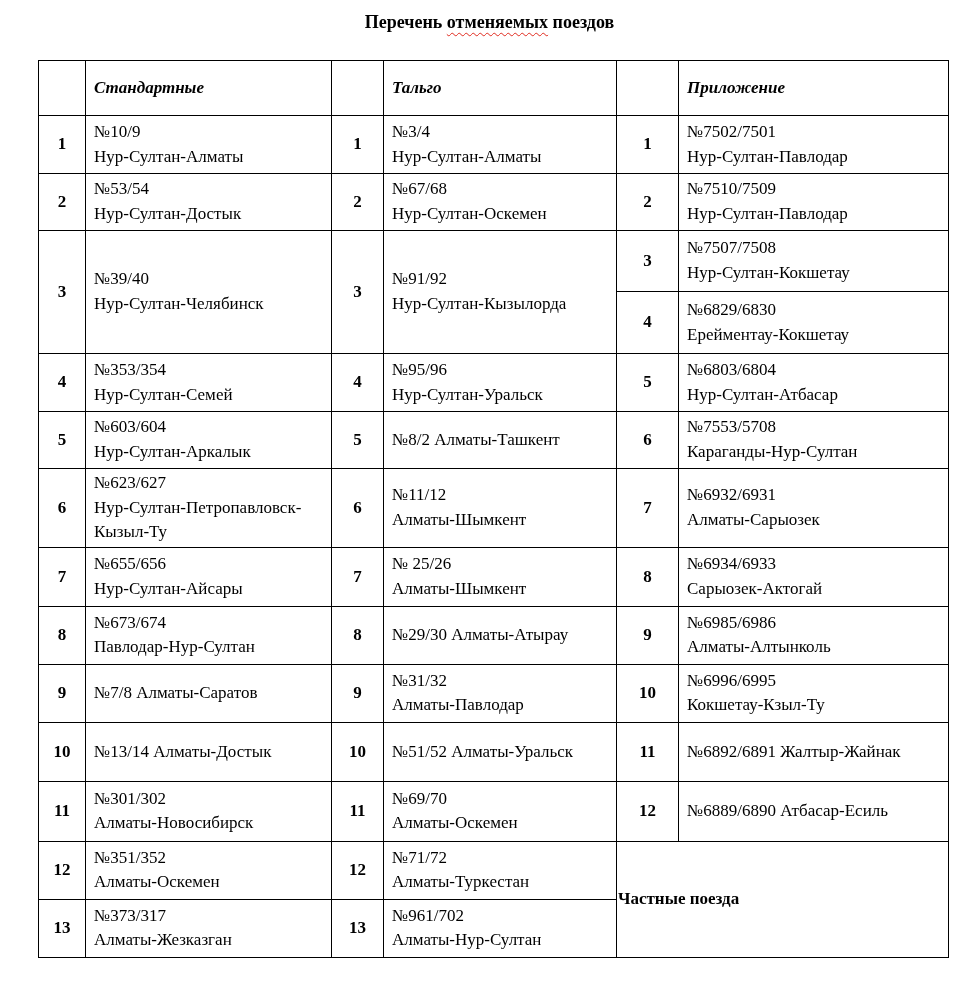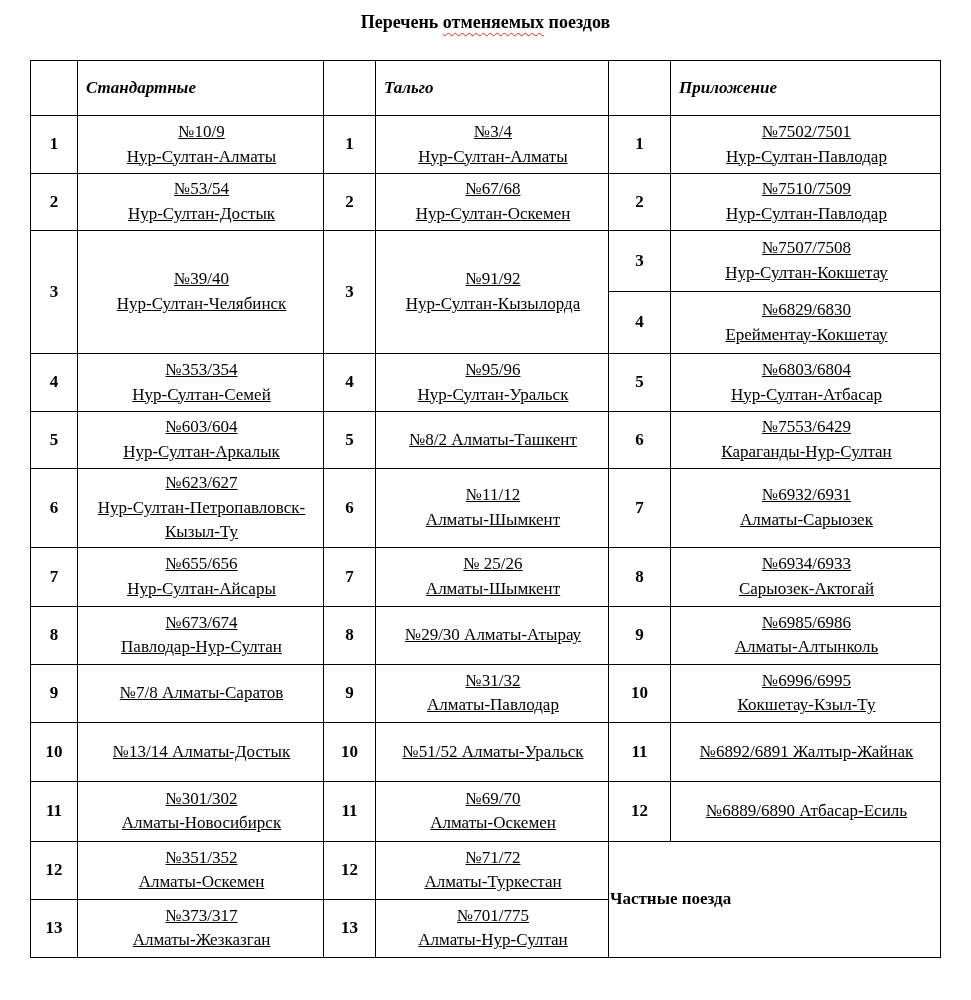--- a/index.html
+++ b/index.html
@@ -9,20 +9,21 @@
     width: 971px;
   }
   .page {
     width: 971px;
     height: 1000px;
     background: #ffffff;
     color: #000000;
     font-family: "Liberation Serif", "DejaVu Serif", serif;
     box-sizing: border-box;
     overflow: hidden;
+    padding-left: 8px;
   }
   .doc-title {
     padding-top: 11px;
     text-align: center;
     font-size: 18px;
     font-weight: bold;
     line-height: 23px;
     white-space: pre-wrap;
   }
   .doc-title .misspelled {
@@ -51,25 +52,24 @@
     font-size: 17px;
     line-height: 1.45;
     overflow: hidden;
   }
   td.num {
     text-align: center;
     font-weight: bold;
     padding: 0 2px;
   }
   td.route {
-    text-align: center;
+    text-align: left;
     padding: 2px 6px 2px 8px;
     white-space: pre-line;
     word-wrap: break-word;
-    text-decoration: underline;
   }
   td.header-label {
     font-weight: bold;
     font-style: italic;
     font-size: 18px;
     padding: 2px 6px 2px 8px;
   }
   td.private {
     font-weight: bold;
     font-size: 18px;
@@ -157,21 +157,21 @@
 Нур-Султан-Атбасар</td>
     </tr>
 
     <tr style="height:57px">
       <td class="num">5</td>
       <td class="route">№603/604
 Нур-Султан-Аркалык</td>
       <td class="num">5</td>
       <td class="route">№8/2 Алматы-Ташкент</td>
       <td class="num">6</td>
-      <td class="route">№7553/6429
+      <td class="route">№7553/5708
 Караганды-Нур-Султан</td>
     </tr>
 
     <tr style="height:73px">
       <td class="num">6</td>
       <td class="route">№623/627
 Нур-Султан-Петропавловск-Кызыл-Ту</td>
       <td class="num">6</td>
       <td class="route">№11/12
 Алматы-Шымкент</td>
@@ -242,19 +242,19 @@
       <td class="route">№71/72
 Алматы-Туркестан</td>
       <td class="private" colspan="2" rowspan="2">Частные поезда</td>
     </tr>
 
     <tr style="height:58px">
       <td class="num">13</td>
       <td class="route">№373/317
 Алматы-Жезказган</td>
       <td class="num">13</td>
-      <td class="route">№701/775
+      <td class="route">№961/702
 Алматы-Нур-Султан</td>
     </tr>
 
   </tbody>
     </table>
 </div>
 
 </body></html>

